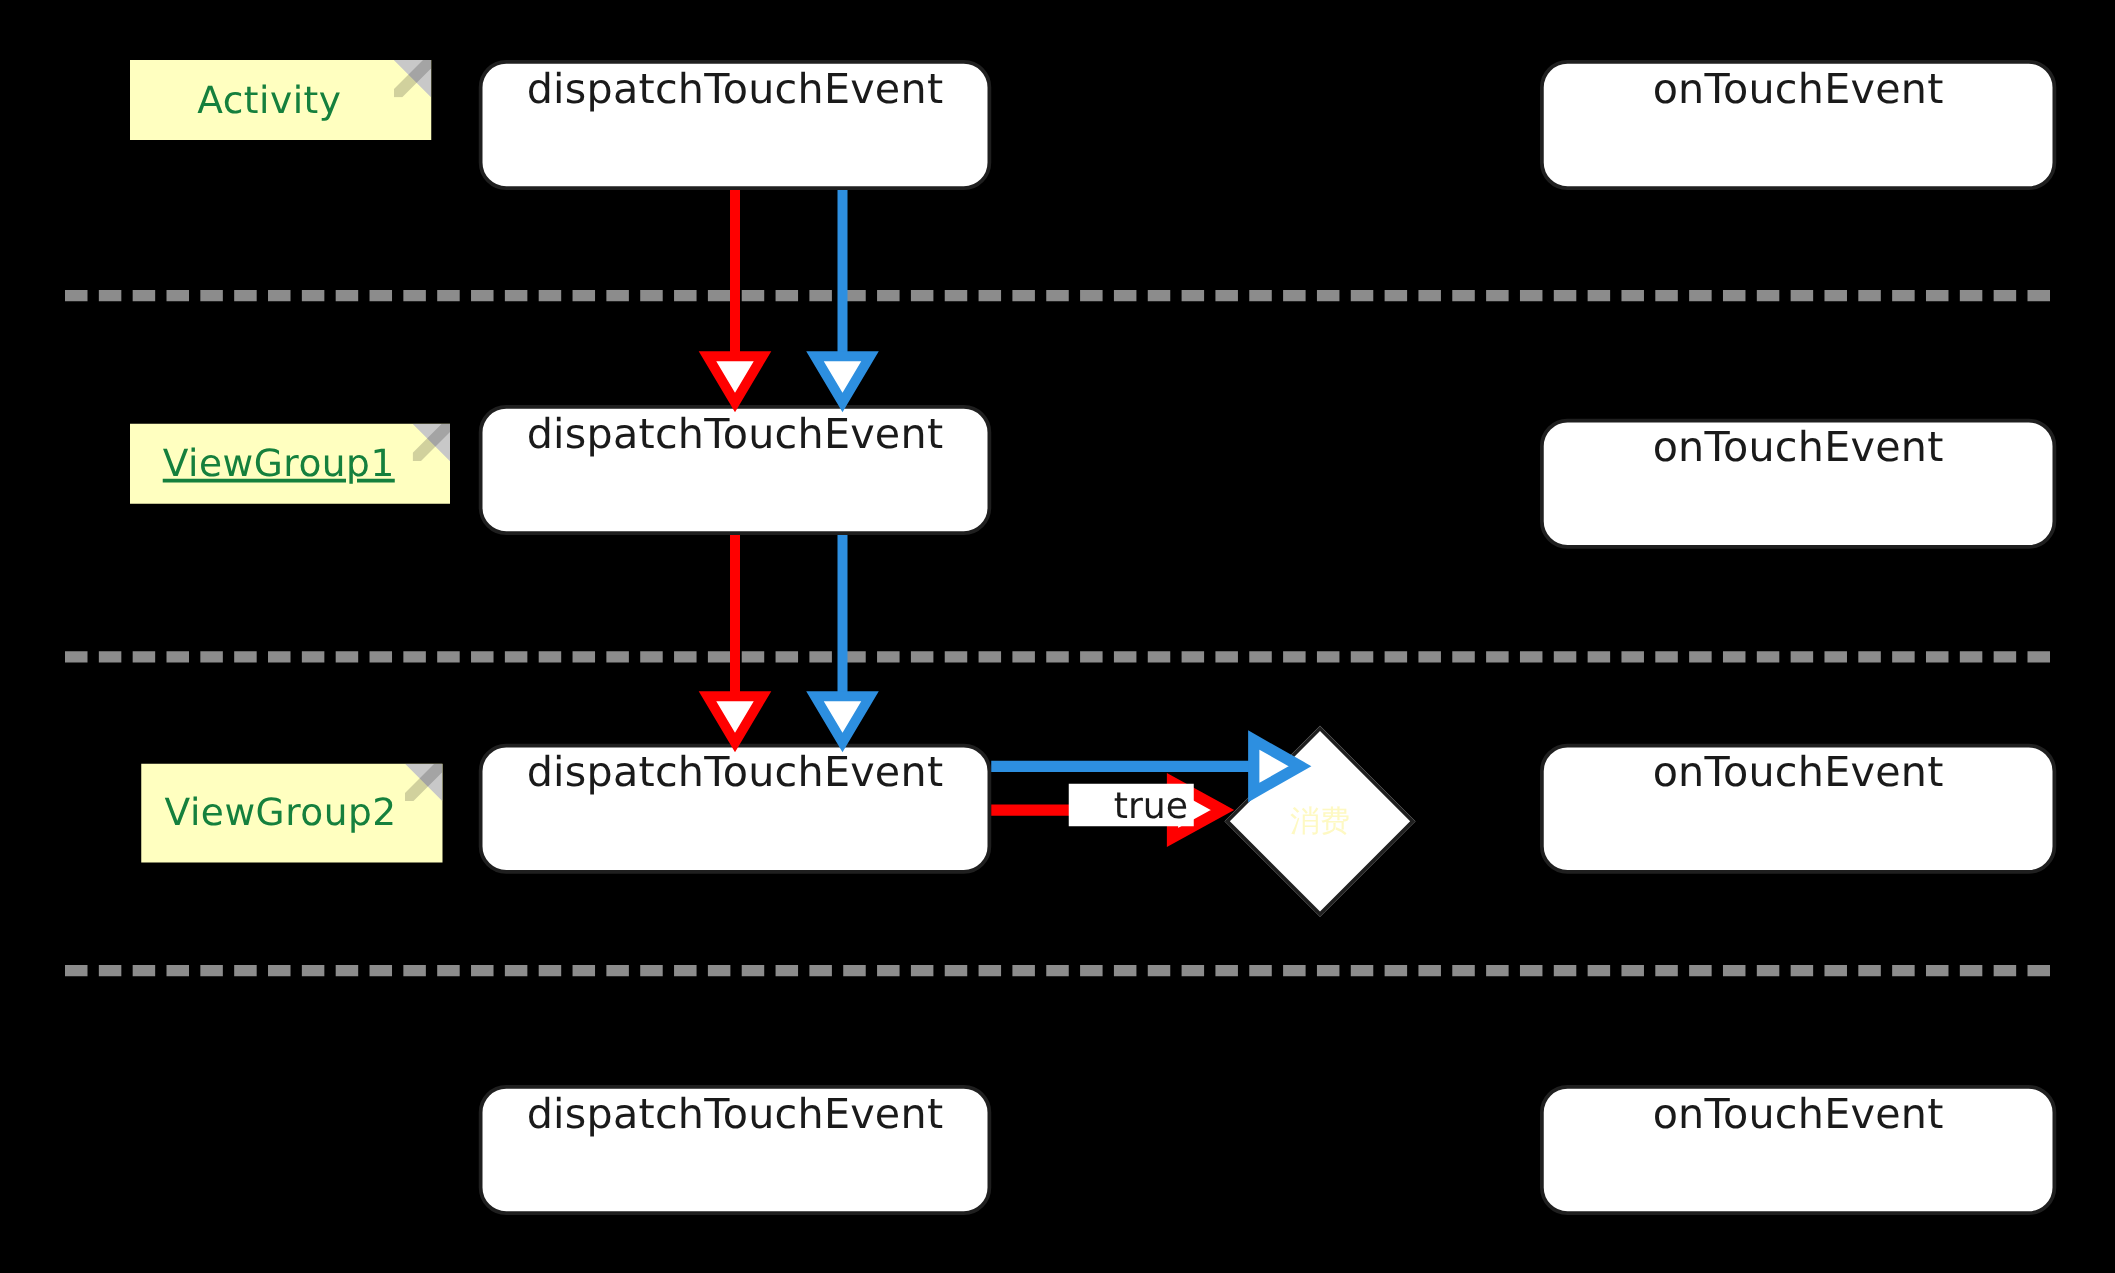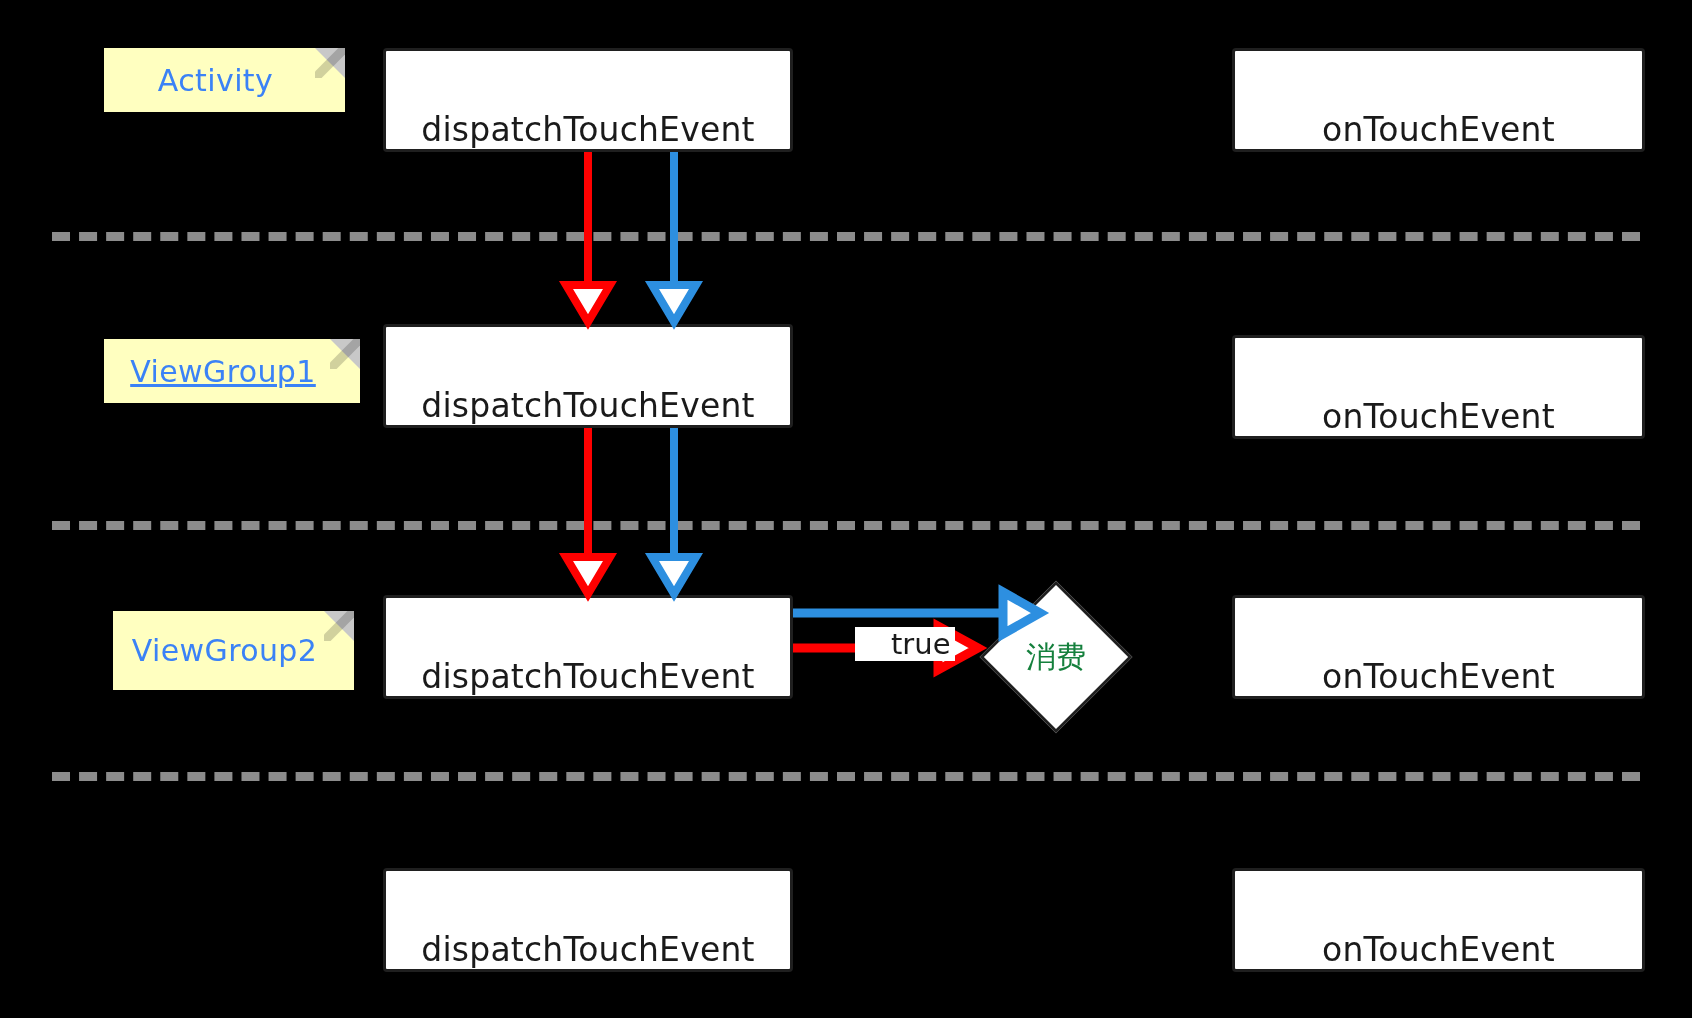--- a/index.html
+++ b/index.html
@@ -5,21 +5,21 @@
 <style>
   html,body{margin:0;padding:0;background:#000;}
   body{width:1692px;height:1018px;overflow:hidden;
        font-family:"DejaVu Sans","Liberation Sans",sans-serif;}
   #stage{position:relative;width:1692px;height:1018px;background:#000;}
 
   
   .note{
     position:absolute;
     background:#ffffc0;
-    color:#3b82f6;
+    color:#15803d;
     display:flex;align-items:center;justify-content:center;
     font-size:30px;
     letter-spacing:.4px;
     box-sizing:border-box;
     padding-right:18px;
   }
   .note .fold{
     position:absolute;top:0;right:0;
     width:30px;height:30px;
     background:#c8c8c8;
@@ -31,22 +31,22 @@
     background:#000;
     clip-path:polygon(100% 0,100% 22%,22% 100%,0 100%, 0 78%, 78% 0);
     opacity:.18;
   }
 
   
   .pbox{
     position:absolute;
     background:#ffffff;
     border:3px solid #1f1f1f;
-    border-radius:4px;
-    display:flex;align-items:flex-end;justify-content:center;
+    border-radius:22px;
+    display:flex;align-items:flex-start;justify-content:center;
     color:#1a1a1a;
     font-size:33px;
     letter-spacing:.2px;
     box-sizing:border-box;
     box-shadow:3px 3px 0 rgba(0,0,0,.35);
   }
 
   
   .sep{
     position:absolute;
@@ -61,21 +61,21 @@
   }
   .diamond .shape{
     position:absolute;inset:0;
     background:#ffffff;
     border:3px solid #1f1f1f;
     transform:rotate(45deg);
     box-sizing:border-box;
   }
   .diamond .dlabel{
     position:relative;z-index:2;
-    color:#15803d;font-size:30px;
+    color:#fef9c3;font-size:24px;
     font-family:"DejaVu Sans","Liberation Sans",sans-serif;
     text-align:center;
   }
 
   
   .elabel{
     position:absolute;
     background:#ffffff;
     color:#1a1a1a;
     font-size:29px;

